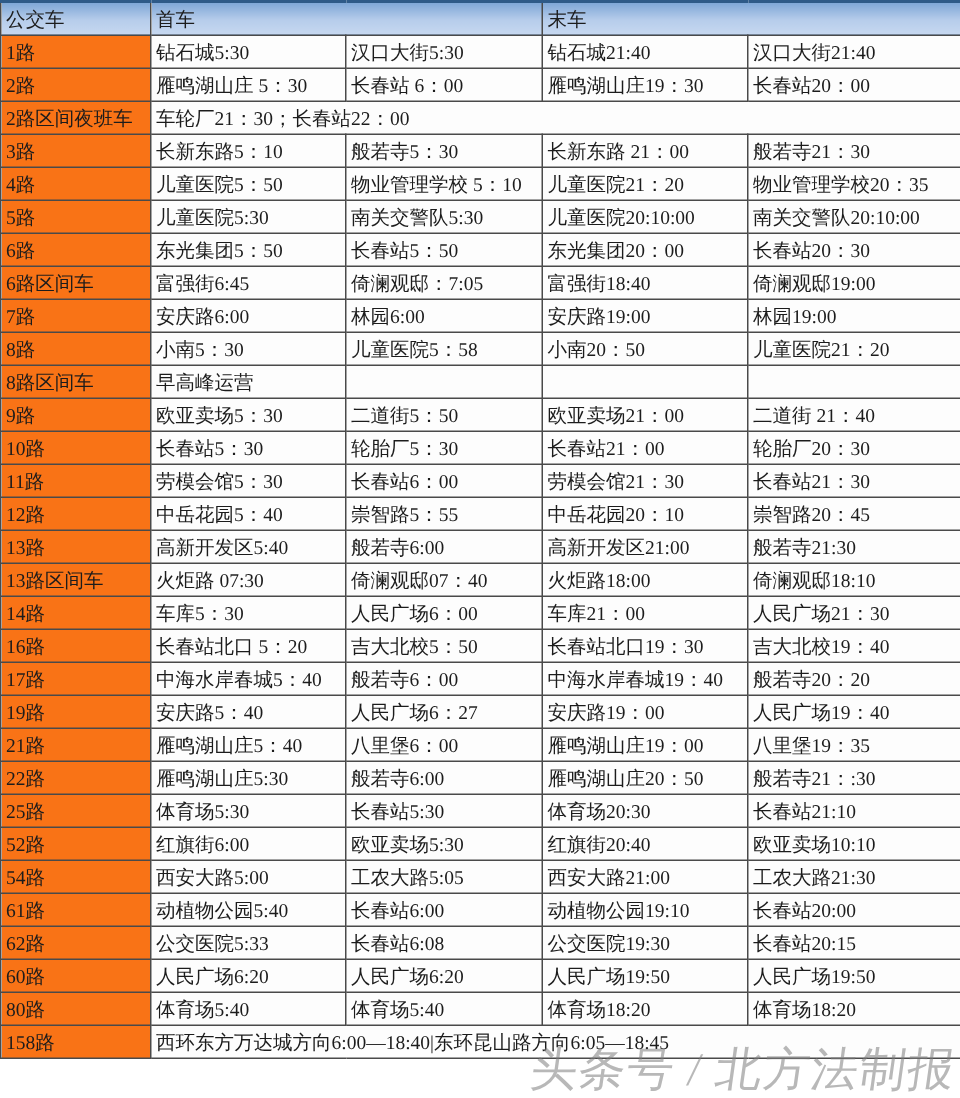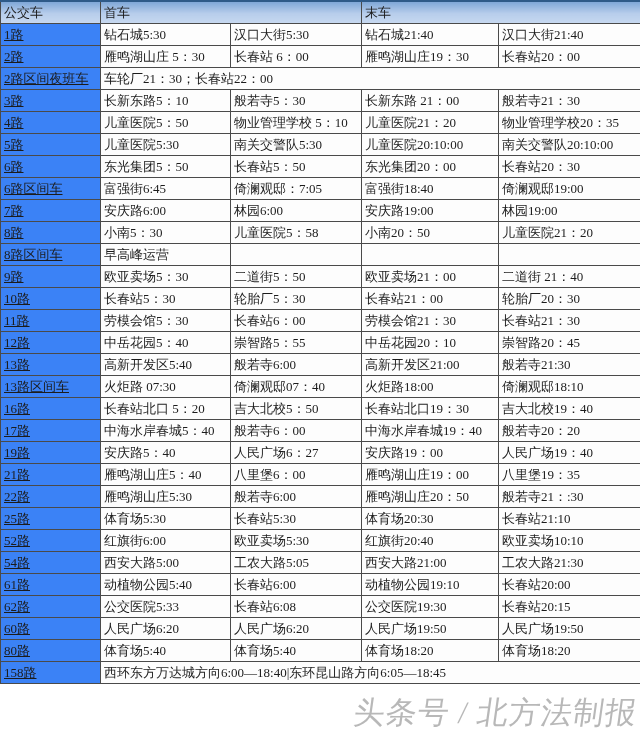--- a/index.html
+++ b/index.html
@@ -24,22 +24,21 @@
     padding:0 3px;
     height:21px;
     overflow:hidden;
     white-space:nowrap;
   }
   table.schedule thead th{
     background:linear-gradient(180deg,#7fa7d7 0%,#b7cdeb 55%,#c6d8f0 100%);
     border-top:2px solid #2e5a88;
   }
   th.route{
-    background:#3b82f6;
-    text-decoration:underline;
+    background:#f97316;
   }
   td.time{
     background:#fdfdfd;
   }
   .watermark{
     position:absolute;
     right:3px;
     bottom:-2px;
     font-size:31px;
     letter-spacing:1px;
@@ -180,20 +179,27 @@
           <td class="time">般若寺21:30</td>
         </tr>
         <tr>
           <th class="route">13路区间车</th>
           <td class="time">火炬路 07:30</td>
           <td class="time">倚澜观邸07：40</td>
           <td class="time">火炬路18:00</td>
           <td class="time">倚澜观邸18:10</td>
         </tr>
         <tr>
+          <th class="route">14路</th>
+          <td class="time">车库5：30</td>
+          <td class="time">人民广场6：00</td>
+          <td class="time">车库21：00</td>
+          <td class="time">人民广场21：30</td>
+        </tr>
+        <tr>
           <th class="route">16路</th>
           <td class="time">长春站北口 5：20</td>
           <td class="time">吉大北校5：50</td>
           <td class="time">长春站北口19：30</td>
           <td class="time">吉大北校19：40</td>
         </tr>
         <tr>
           <th class="route">17路</th>
           <td class="time">中海水岸春城5：40</td>
           <td class="time">般若寺6：00</td>

